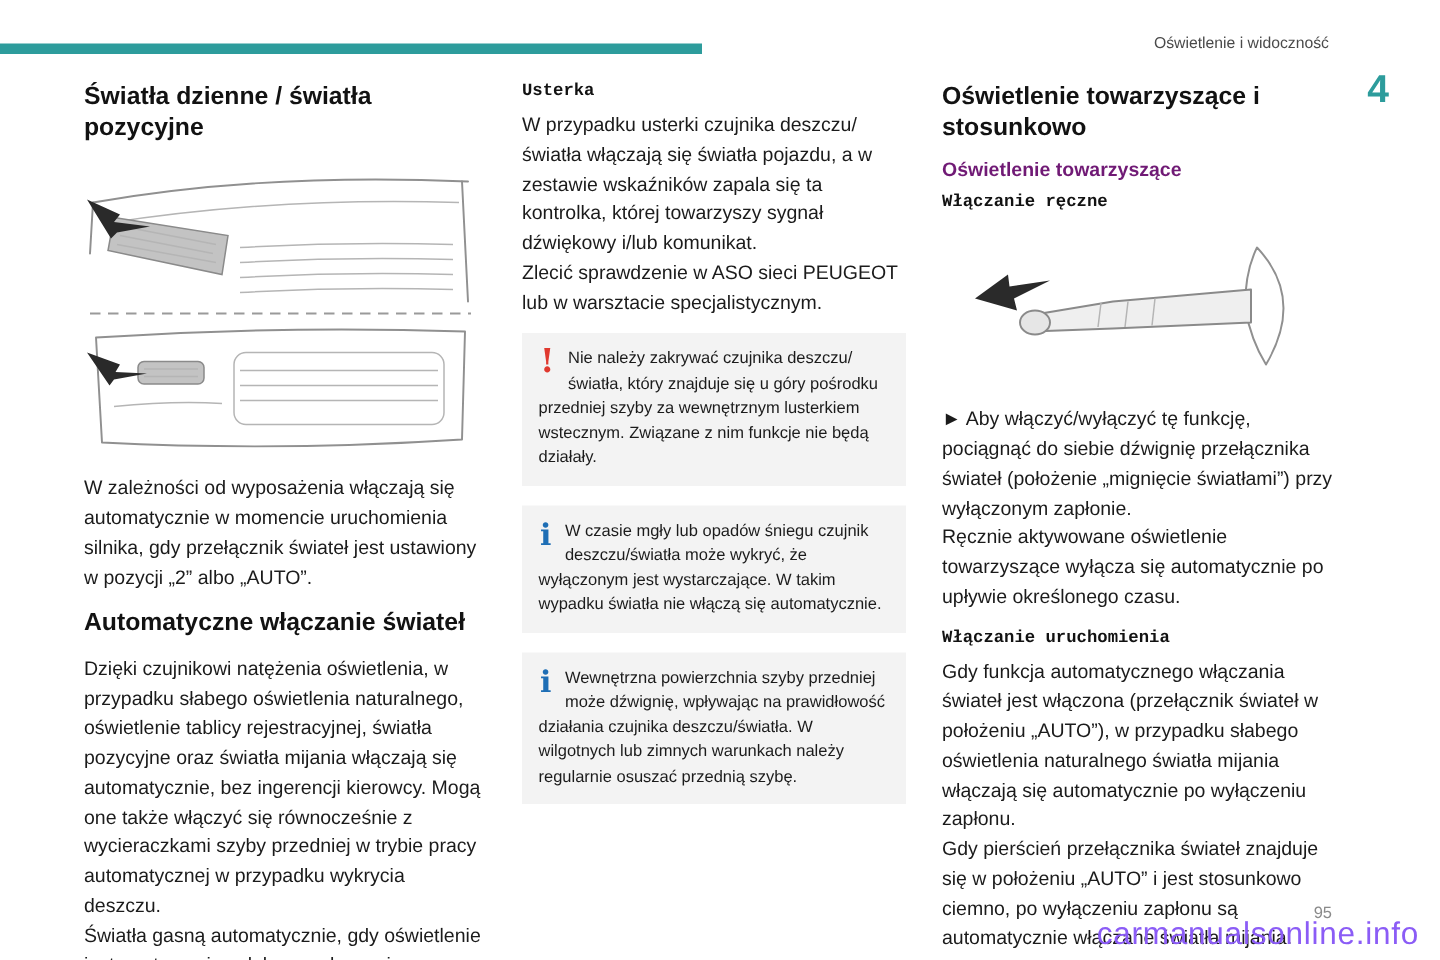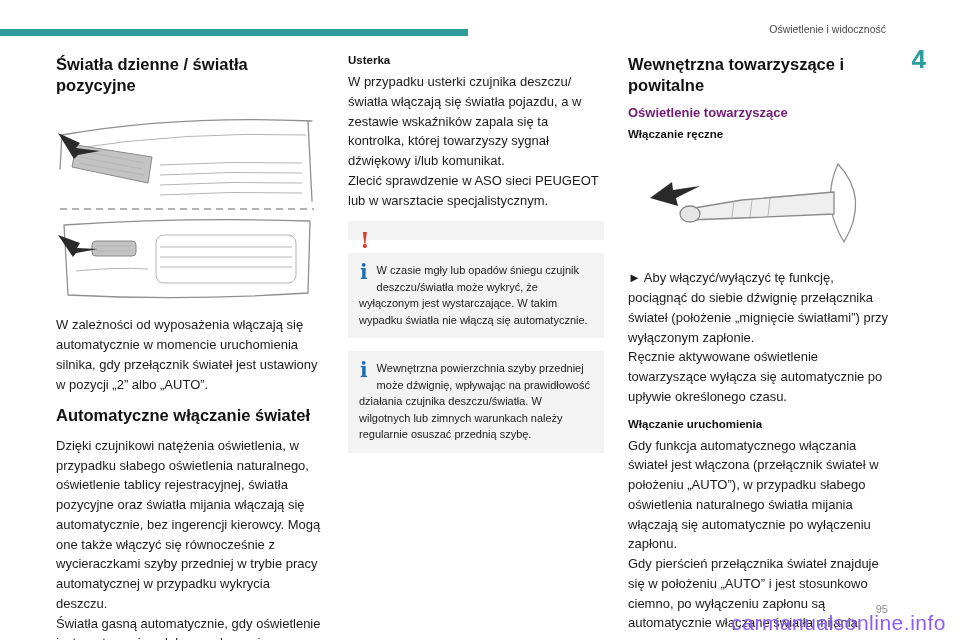--- a/index.html
+++ b/index.html
@@ -14,21 +14,21 @@
   .chapter{position:absolute;top:44px;right:34px;font-size:26px;font-weight:700;color:#2d9c9c;}
 
   .content{position:absolute;left:56px;top:54px;width:836px;display:flex;gap:24px;}
   .col{flex:0 0 auto;}
   .col-1{width:268px;}
   .col-2{width:256px;}
   .col-3{width:264px;}
 
   h1{font-size:16.5px;line-height:1.25;font-weight:700;color:#121212;margin:0 0 10px;}
   h2{font-size:13px;font-weight:700;color:#701a75;margin:0 0 8px;}
-  h3{font-size:11.5px;font-weight:700;color:#121212;margin:0 0 6px;}
+  h3{font-size:11.5px;font-weight:700;color:#121212;margin:0 0 6px;font-family:Liberation Mono, monospace;}
   p.body{font-size:13px;line-height:1.52;margin:0 0 11px;white-space:pre-line;}
 
   .fig{margin:4px 0 10px;}
   .fig svg{display:block;}
 
   .box{background:#f3f3f3;padding:9px 11px 10px;margin:0 0 13px;font-size:11px;line-height:1.5;}
   .box p{margin:0;white-space:pre-line;}
   .box .icon{float:left;font-weight:700;margin:1px 9px 2px 1px;line-height:0.9;}
   .icon-warning{color:#e0392f;font-size:22px;font-family:"DejaVu Serif",serif;}
   .icon-info{color:#1e6eb5;font-size:20px;font-family:"DejaVu Serif",serif;}
@@ -89,35 +89,36 @@
 Światła gasną automatycznie, gdy oświetlenie jest wystarczające lub po wyłączeniu wycieraczek.</p>
   </div>
 
   <div class="col col-2">
     <h3>Usterka</h3>
     <p class="body">W przypadku usterki czujnika deszczu/światła włączają się światła pojazdu, a w zestawie wskaźników zapala się ta kontrolka, której towarzyszy sygnał dźwiękowy i/lub komunikat.
 Zlecić sprawdzenie w ASO sieci PEUGEOT lub w warsztacie specjalistycznym.</p>
 
     <div class="box">
       <span class="icon icon-warning">!</span>
+      <p>Nie należy zakrywać czujnika deszczu/światła, który znajduje się u góry pośrodku przedniej szyby za wewnętrznym lusterkiem wstecznym. Związane z nim funkcje nie będą działały.</p>
     </div>
 
     <div class="box">
       <span class="icon icon-info">i</span>
       <p>W czasie mgły lub opadów śniegu czujnik deszczu/światła może wykryć, że wyłączonym jest wystarczające. W takim wypadku światła nie włączą się automatycznie.</p>
     </div>
 
     <div class="box">
       <span class="icon icon-info">i</span>
       <p>Wewnętrzna powierzchnia szyby przedniej może dźwignię, wpływając na prawidłowość działania czujnika deszczu/światła. W wilgotnych lub zimnych warunkach należy regularnie osuszać przednią szybę.</p>
     </div>
   </div>
 
   <div class="col col-3">
-    <h1>Wewnętrzna towarzyszące i powitalne</h1>
+    <h1>Oświetlenie towarzyszące i stosunkowo</h1>
     <h2>Oświetlenie towarzyszące</h2>
     <h3>Włączanie ręczne</h3>
 
     <div class="fig" style="padding-left:14px;">
       <svg width="230" height="112" viewBox="0 0 230 112">
 
         <path class="lineart" d="M196,18 Q228,52 202,96 Q192,80 188,58 Q188,34 196,18 Z"></path>
 
         <polygon points="192,46 100,54 52,62 46,74 100,72 192,68" fill="#efefef" stroke="#8a8a8a" stroke-width="1.3" stroke-linejoin="round"></polygon>
         <ellipse cx="48" cy="68" rx="10" ry="8" fill="#e6e6e6" stroke="#8a8a8a" stroke-width="1.3"></ellipse>

